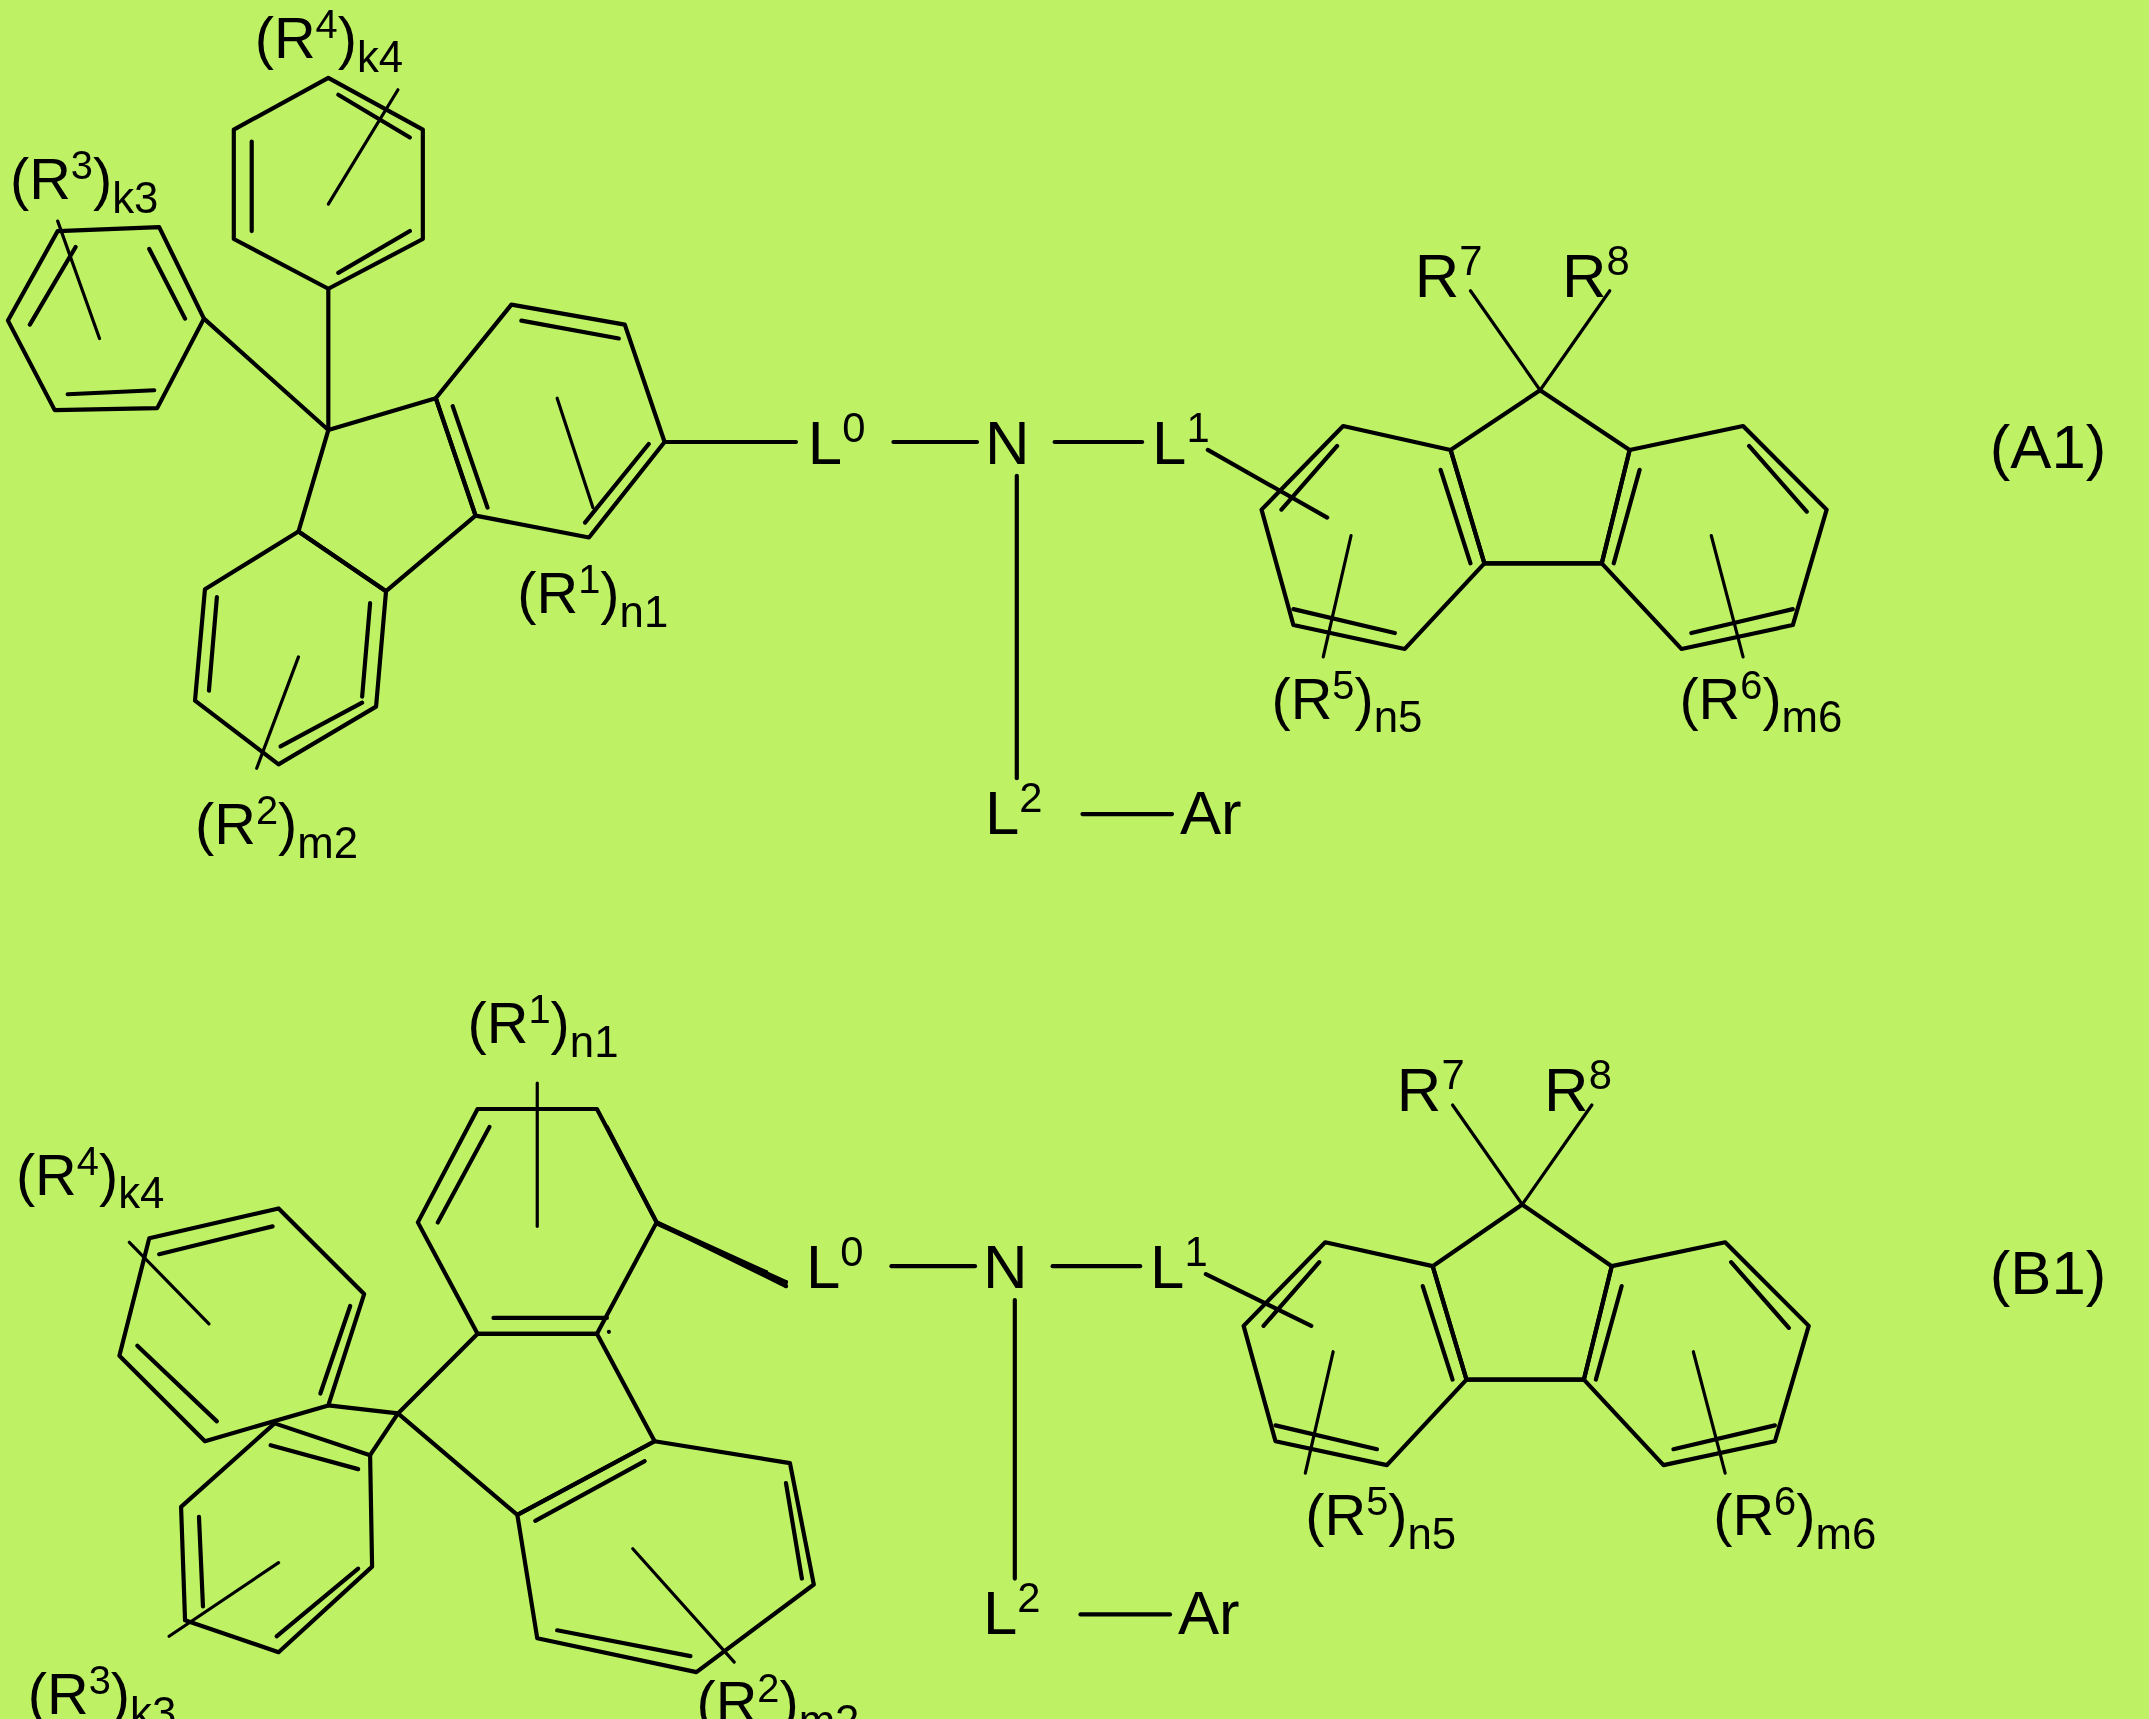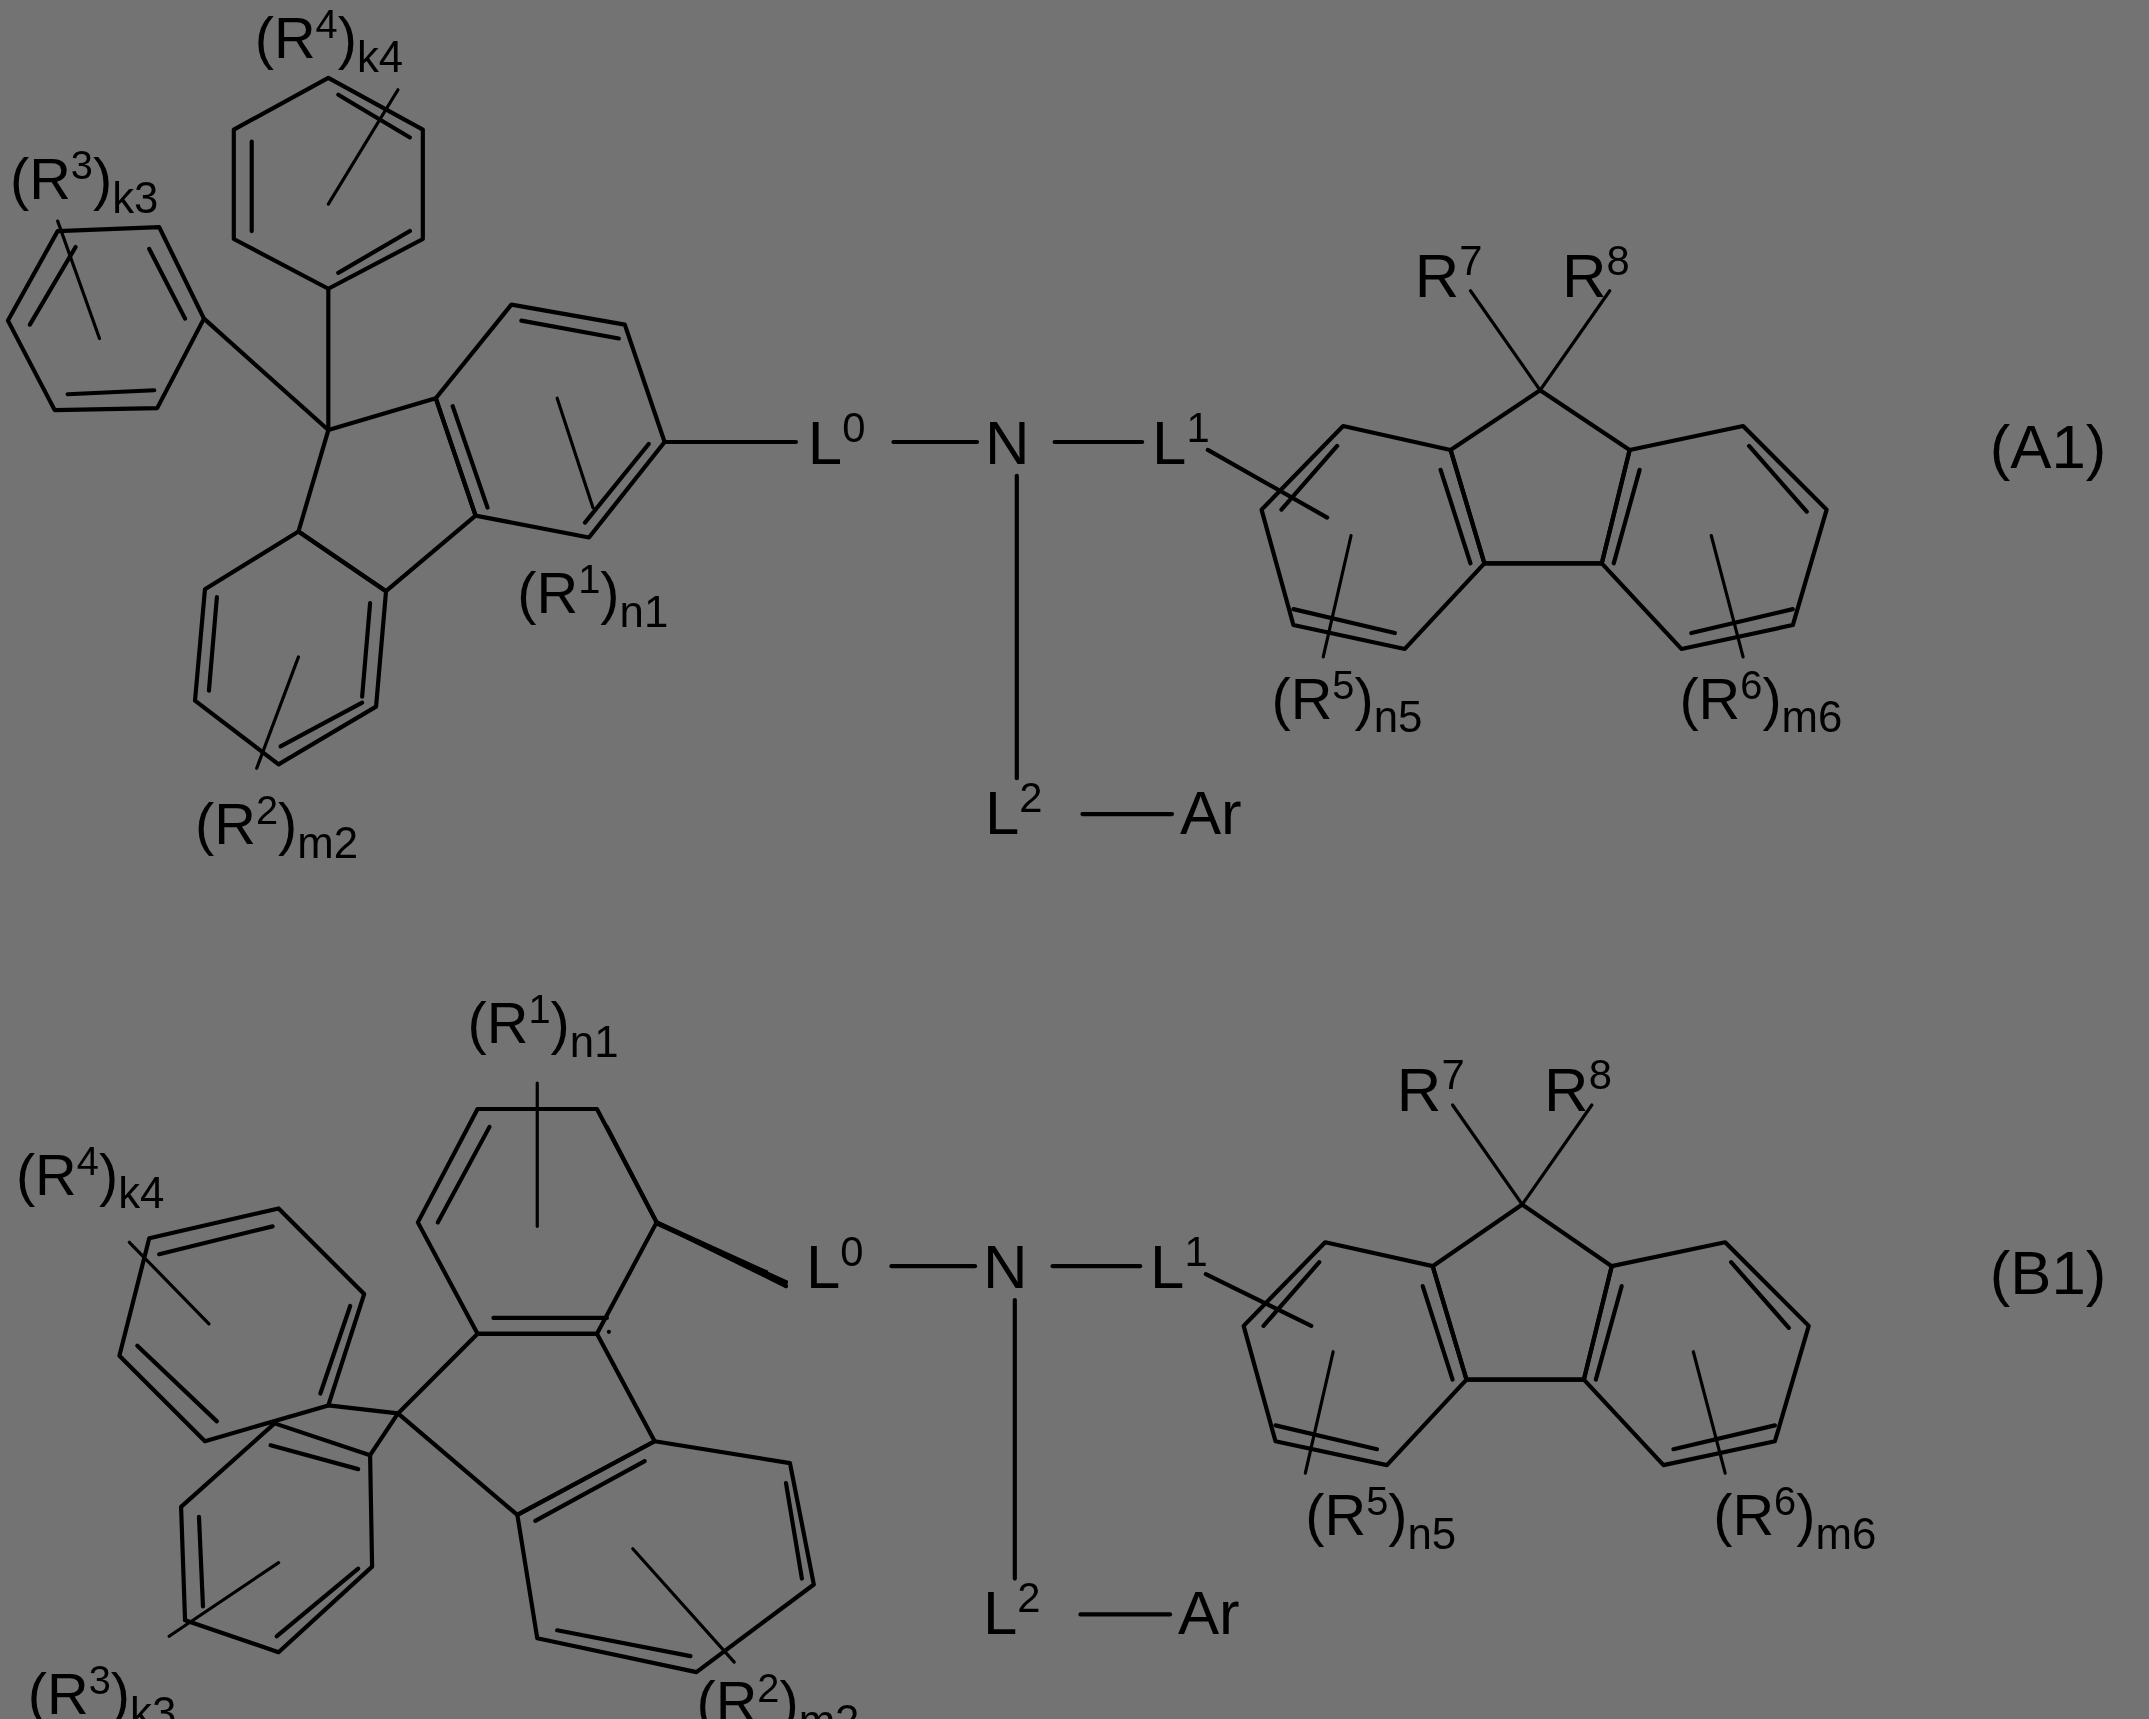--- a/index.html
+++ b/index.html
@@ -3,21 +3,21 @@
 <meta charset="utf-8">
 <style>
   html,body{margin:0;padding:0;background:#ffffff;}
   body{
     width:2149px;height:1719px;
     font-family:"Liberation Sans", sans-serif;
     color:#000;
     overflow:hidden;
     position:relative;
   }
-  #sheet{position:absolute;left:0;top:0;width:2149px;height:1719px;background:#737373;}
+  #sheet{position:absolute;left:0;top:0;width:2149px;height:1719px;background:#bef264;}
   svg{display:block;}
   .bond{stroke:#000;stroke-width:4.2;fill:none;stroke-linecap:round;stroke-linejoin:round;}
   .bond-in{stroke:#000;stroke-width:4.2;fill:none;stroke-linecap:round;}
   .sub{stroke:#000;stroke-width:3.2;fill:none;stroke-linecap:round;}
   .lbl{font-family:"Liberation Sans", sans-serif;fill:#000;}
   .rlabel{font-size:58px;}
   .sup{font-size:40px;}
   .sub2{font-size:44px;}
   .atom{font-size:62px;}
   .atomsup{font-size:42px;}

